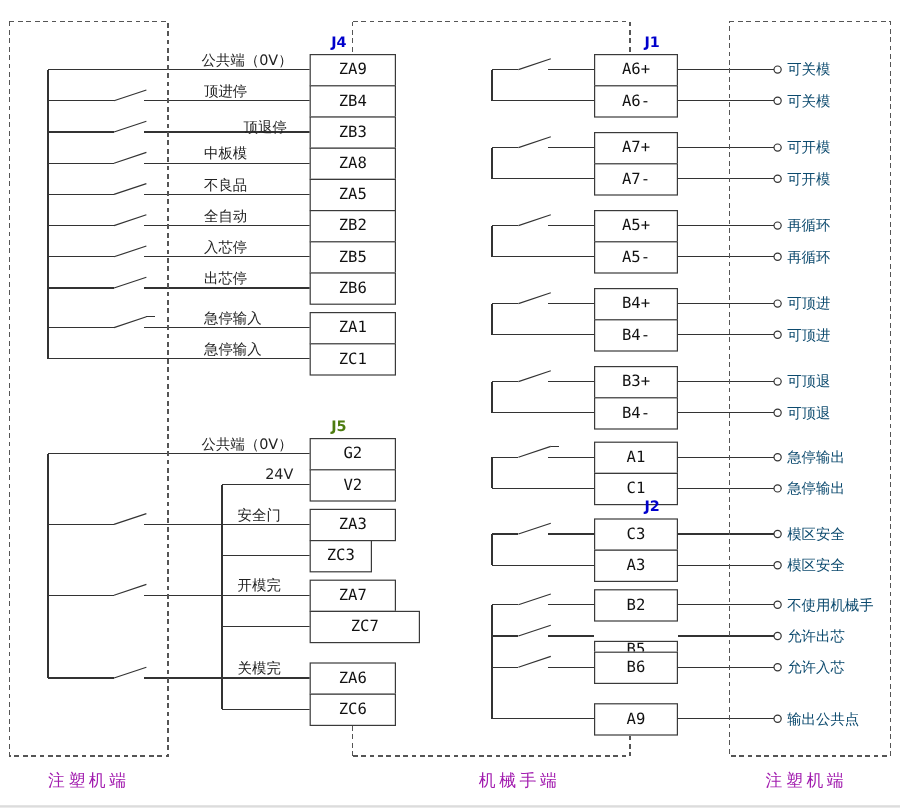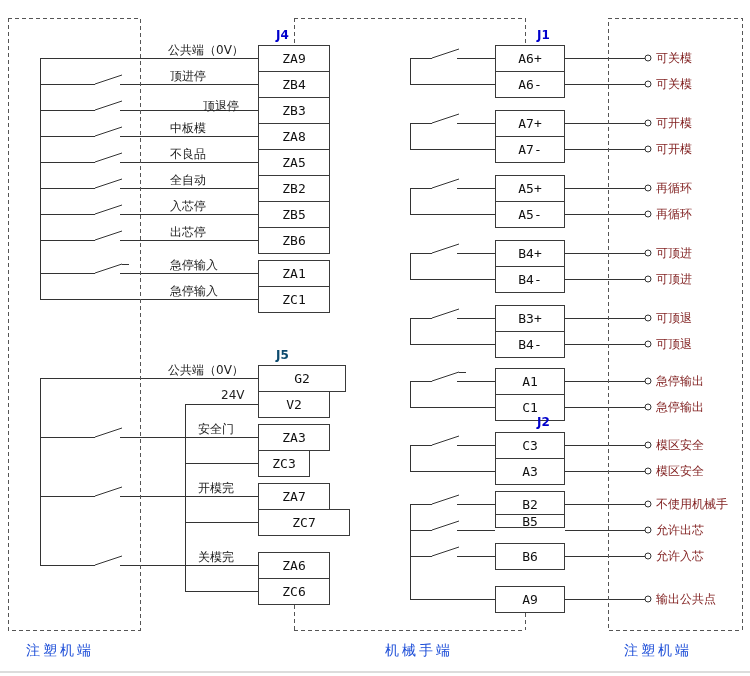--- a/index.html
+++ b/index.html
@@ -5,24 +5,24 @@
   html,body{margin:0;padding:0;background:#fff;}
   #stage{position:relative;width:750px;height:676px;background:#fff;overflow:hidden;
          font-family:"DejaVu Sans","Liberation Sans",sans-serif;}
   #wires{position:absolute;left:0;top:0;z-index:1;}
   .cell{position:absolute;box-sizing:border-box;border:1px solid #3a3a3a;background:#fff;
         display:flex;align-items:center;justify-content:center;z-index:2;
         font:13px "DejaVu Sans Mono","Liberation Mono",monospace;color:#111;}
   .llabel{position:absolute;z-index:3;white-space:nowrap;
           font:12px "DejaVu Sans","Liberation Sans",sans-serif;color:#222;}
   .rlabel{position:absolute;z-index:3;white-space:nowrap;line-height:16px;
-          font:12px "DejaVu Sans","Liberation Sans",sans-serif;color:#7f1d1d;}
+          font:12px "DejaVu Sans","Liberation Sans",sans-serif;color:#0c4a6e;}
   .jlabel{position:absolute;z-index:3;font:bold 12px "DejaVu Sans","Liberation Sans",sans-serif;}
-  .region-label{position:absolute;z-index:3;width:96px;letter-spacing:3px;top:642px;
-          font:14px "DejaVu Serif","Liberation Serif",serif;color:#1d4ed8;}
+  .region-label{position:absolute;z-index:3;width:96px;text-align:center;letter-spacing:3px;top:642px;
+          font:14px "DejaVu Serif","Liberation Serif",serif;color:#a21caf;}
   #window-edge{position:absolute;left:0;top:671px;width:750px;height:2px;background:#dcdcdc;z-index:0;}
 </style>
 </head>
 <body>
 
 <div id="stage">
   <svg id="wires" width="750" height="676">
       <line x1="40" y1="58" x2="40" y2="299" stroke="#333333" stroke-width="1" shape-rendering="crispEdges"></line>
       <line x1="40" y1="58" x2="258" y2="58" stroke="#333333" stroke-width="1" shape-rendering="crispEdges"></line>
       <line x1="40" y1="84" x2="95" y2="84" stroke="#333333" stroke-width="1" shape-rendering="crispEdges"></line>
@@ -177,27 +177,27 @@
     <div class="cell" style="left: 258px; top: 45px; width: 72px; height: 27px;">ZA9</div>
     <div class="cell" style="left: 258px; top: 71px; width: 72px; height: 27px;">ZB4</div>
     <div class="cell" style="left: 258px; top: 97px; width: 72px; height: 27px;">ZB3</div>
     <div class="cell" style="left: 258px; top: 123px; width: 72px; height: 27px;">ZA8</div>
     <div class="cell" style="left: 258px; top: 149px; width: 72px; height: 27px;">ZA5</div>
     <div class="cell" style="left: 258px; top: 175px; width: 72px; height: 27px;">ZB2</div>
     <div class="cell" style="left: 258px; top: 201px; width: 72px; height: 27px;">ZB5</div>
     <div class="cell" style="left: 258px; top: 227px; width: 72px; height: 27px;">ZB6</div>
     <div class="cell" style="left: 258px; top: 260px; width: 72px; height: 27px;">ZA1</div>
     <div class="cell" style="left: 258px; top: 286px; width: 72px; height: 27px;">ZC1</div>
-    <div class="jlabel" style="left: 276px; top: 348px; color: #0c4a6e;">J5</div>
+    <div class="jlabel" style="left: 276px; top: 348px; color: #4d7c0f;">J5</div>
     <div class="llabel" style="left: 168px; top: 362px;">公共端（0V）</div>
     <div class="llabel" style="left: 221px; top: 388px;">24V</div>
     <div class="llabel" style="left: 198px; top: 421px;">安全门</div>
     <div class="llabel" style="left: 198px; top: 480px;">开模完</div>
     <div class="llabel" style="left: 198px; top: 549px;">关模完</div>
-    <div class="cell" style="left: 258px; top: 365px; width: 88px; height: 27px;">G2</div>
+    <div class="cell" style="left: 258px; top: 365px; width: 72px; height: 27px;">G2</div>
     <div class="cell" style="left: 258px; top: 391px; width: 72px; height: 27px;">V2</div>
     <div class="cell" style="left: 258px; top: 424px; width: 72px; height: 27px;">ZA3</div>
     <div class="cell" style="left: 258px; top: 450px; width: 52px; height: 27px;">ZC3</div>
     <div class="cell" style="left: 258px; top: 483px; width: 72px; height: 27px;">ZA7</div>
     <div class="cell" style="left: 258px; top: 509px; width: 92px; height: 27px;">ZC7</div>
     <div class="cell" style="left: 258px; top: 552px; width: 72px; height: 27px;">ZA6</div>
     <div class="cell" style="left: 258px; top: 578px; width: 72px; height: 27px;">ZC6</div>
     <div class="jlabel" style="left: 537px; top: 28px; color: rgb(0, 0, 204);">J1</div>
     <div class="rlabel" style="left: 656px; top: 50px;">可关模</div>
     <div class="rlabel" style="left: 656px; top: 76px;">可关模</div>
@@ -226,16 +226,16 @@
     <div class="jlabel" style="left: 537px; top: 415px; color: rgb(0, 0, 204);">J2</div>
     <div class="rlabel" style="left: 656px; top: 437px;">模区安全</div>
     <div class="rlabel" style="left: 656px; top: 463px;">模区安全</div>
     <div class="rlabel" style="left: 656px; top: 496px;">不使用机械手</div>
     <div class="rlabel" style="left: 656px; top: 522px;">允许出芯</div>
     <div class="rlabel" style="left: 656px; top: 548px; text-align: right;">允许入芯</div>
     <div class="rlabel" style="left: 656px; top: 591px;">输出公共点</div>
     <div class="cell" style="left: 495px; top: 432px; width: 70px; height: 27px;">C3</div>
     <div class="cell" style="left: 495px; top: 458px; width: 70px; height: 27px;">A3</div>
     <div class="cell" style="left: 495px; top: 491px; width: 70px; height: 27px;">B2</div>
-    <div class="cell" style="left: 495px; top: 514px; width: 70px; height: 14px;">B5</div>
+    <div class="cell" style="left: 495px; top: 534px; width: 70px; height: 14px;">B5</div>
     <div class="cell" style="left: 495px; top: 543px; width: 70px; height: 27px;">B6</div>
     <div class="cell" style="left: 495px; top: 586px; width: 70px; height: 27px;">A9</div>
   </div>
 
 </body></html>

